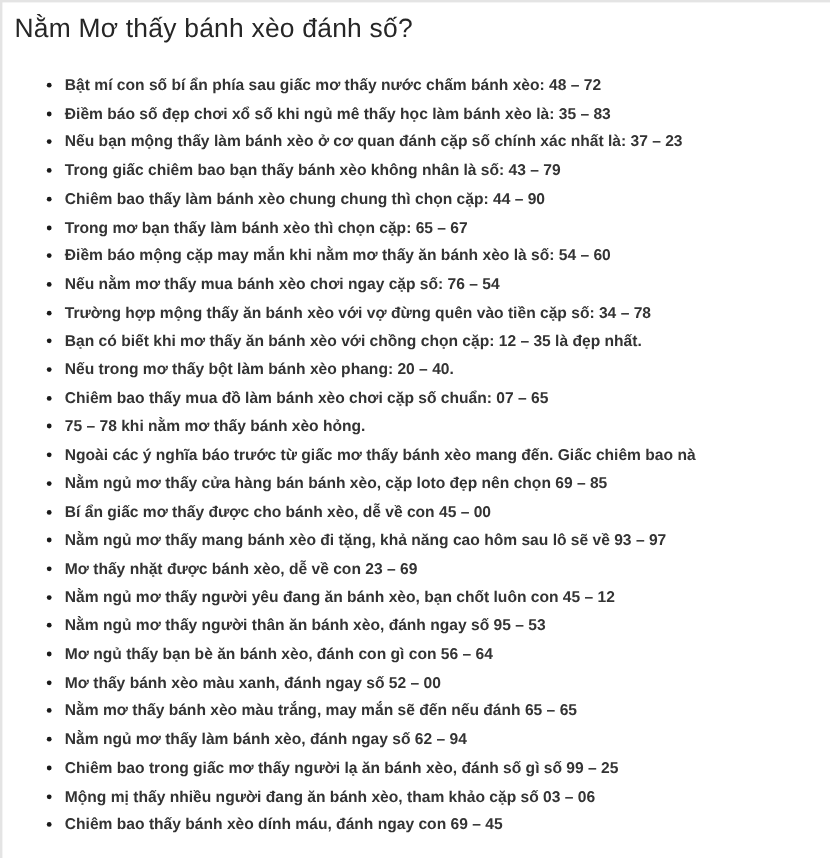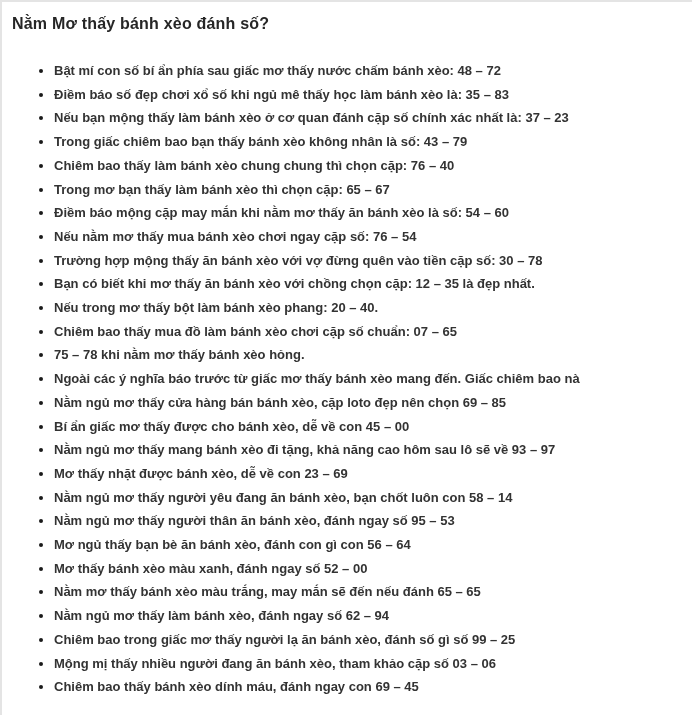--- a/index.html
+++ b/index.html
@@ -8,23 +8,23 @@
     height: 715px;
     box-sizing: border-box;
     background: #ffffff;
     border-top: 2px solid #e4e4e4;
     border-left: 2px solid #e4e4e4;
     overflow: hidden;
     font-family: "Liberation Sans", sans-serif;
   }
   .page-title {
     margin: 8px 0 0 10px;
-    font-size: 16px;
+    font-size: 22px;
     line-height: 28px;
-    font-weight: 700;
+    font-weight: 400;
     color: #262626;
     letter-spacing: 0.2px;
     white-space: nowrap;
   }
   ul.dream-list {
     margin: 21px 0 0 0;
     padding: 0 0 0 52px;
     list-style: disc outside;
   }
   ul.dream-list li {
@@ -42,35 +42,35 @@
 </head>
 <body>
 
 <div class="page">
   <h1 class="page-title">Nằm Mơ thấy bánh xèo đánh số?</h1>
   <ul class="dream-list">
       <li>Bật mí con số bí ẩn phía sau giấc mơ thấy nước chấm bánh xèo: 48 – 72</li>
       <li>Điềm báo số đẹp chơi xổ số khi ngủ mê thấy học làm bánh xèo là: 35 – 83</li>
       <li>Nếu bạn mộng thấy làm bánh xèo ở cơ quan đánh cặp số chính xác nhất là: 37 – 23</li>
       <li>Trong giấc chiêm bao bạn thấy bánh xèo không nhân là số: 43 – 79</li>
-      <li>Chiêm bao thấy làm bánh xèo chung chung thì chọn cặp: 76 – 40</li>
+      <li>Chiêm bao thấy làm bánh xèo chung chung thì chọn cặp: 44 – 90</li>
       <li>Trong mơ bạn thấy làm bánh xèo thì chọn cặp: 65 – 67</li>
       <li>Điềm báo mộng cặp may mắn khi nằm mơ thấy ăn bánh xèo là số: 54 – 60</li>
       <li>Nếu nằm mơ thấy mua bánh xèo chơi ngay cặp số: 76 – 54</li>
-      <li>Trường hợp mộng thấy ăn bánh xèo với vợ đừng quên vào tiền cặp số: 30 – 78</li>
+      <li>Trường hợp mộng thấy ăn bánh xèo với vợ đừng quên vào tiền cặp số: 34 – 78</li>
       <li>Bạn có biết khi mơ thấy ăn bánh xèo với chồng chọn cặp: 12 – 35 là đẹp nhất.</li>
       <li>Nếu trong mơ thấy bột làm bánh xèo phang: 20 – 40.</li>
       <li>Chiêm bao thấy mua đồ làm bánh xèo chơi cặp số chuẩn: 07 – 65</li>
       <li>75 – 78 khi nằm mơ thấy bánh xèo hỏng.</li>
       <li>Ngoài các ý nghĩa báo trước từ giấc mơ thấy bánh xèo mang đến. Giấc chiêm bao nà</li>
       <li>Nằm ngủ mơ thấy cửa hàng bán bánh xèo, cặp loto đẹp nên chọn 69 – 85</li>
       <li>Bí ẩn giấc mơ thấy được cho bánh xèo, dễ về con 45 – 00</li>
       <li>Nằm ngủ mơ thấy mang bánh xèo đi tặng, khả năng cao hôm sau lô sẽ về 93 – 97</li>
       <li>Mơ thấy nhặt được bánh xèo, dễ về con 23 – 69</li>
-      <li>Nằm ngủ mơ thấy người yêu đang ăn bánh xèo, bạn chốt luôn con 58 – 14</li>
+      <li>Nằm ngủ mơ thấy người yêu đang ăn bánh xèo, bạn chốt luôn con 45 – 12</li>
       <li>Nằm ngủ mơ thấy người thân ăn bánh xèo, đánh ngay số 95 – 53</li>
       <li>Mơ ngủ thấy bạn bè ăn bánh xèo, đánh con gì con 56 – 64</li>
       <li>Mơ thấy bánh xèo màu xanh, đánh ngay số 52 – 00</li>
       <li>Nằm mơ thấy bánh xèo màu trắng, may mắn sẽ đến nếu đánh 65 – 65</li>
       <li>Nằm ngủ mơ thấy làm bánh xèo, đánh ngay số 62 – 94</li>
       <li>Chiêm bao trong giấc mơ thấy người lạ ăn bánh xèo, đánh số gì số 99 – 25</li>
       <li>Mộng mị thấy nhiều người đang ăn bánh xèo, tham khảo cặp số 03 – 06</li>
       <li>Chiêm bao thấy bánh xèo dính máu, đánh ngay con 69 – 45</li>
     </ul>
 </div>

